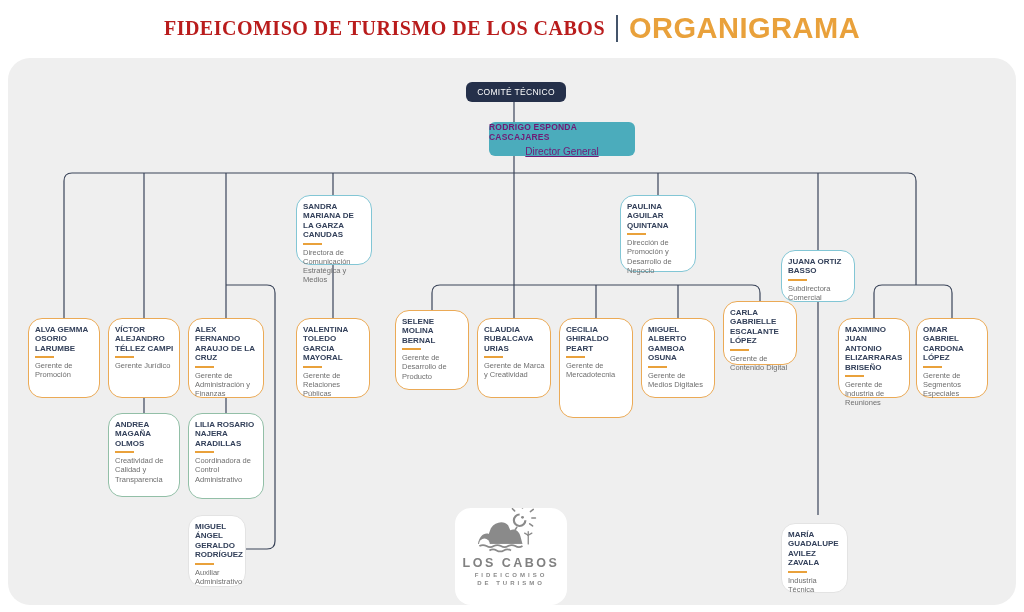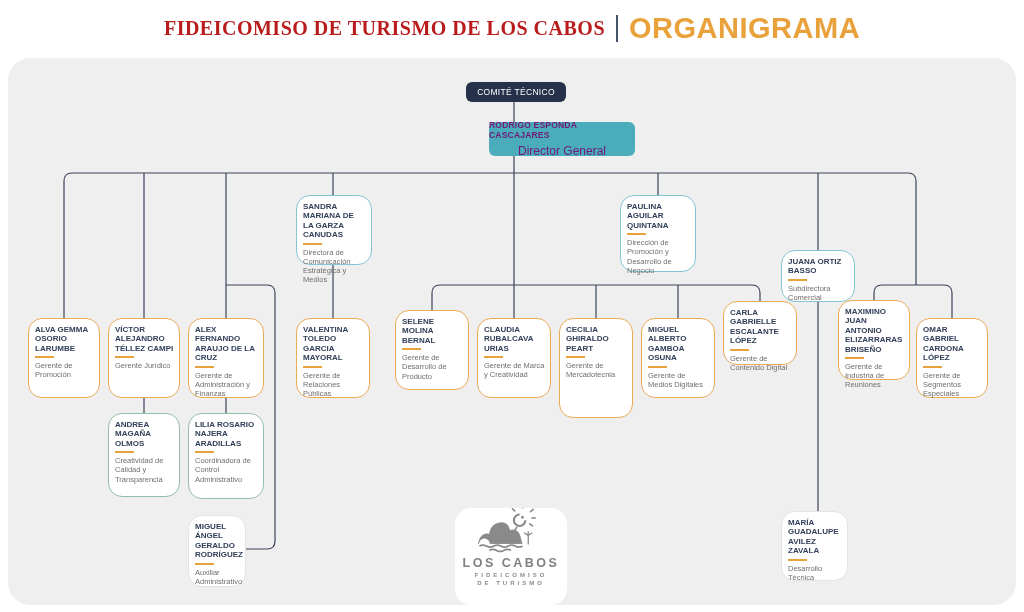--- a/index.html
+++ b/index.html
@@ -36,21 +36,21 @@
 
   .comite{position:absolute;left:466px;top:82px;width:100px;height:20px;
           background:#25304a;border-radius:6px;display:flex;align-items:center;
           justify-content:center;color:#ffffff;font-size:8.5px;font-weight:400;
           letter-spacing:.3px;}
   .dg{position:absolute;left:441px;top:122px;width:146px;height:34px;
       background:#4bacbc;border-radius:6px;display:flex;flex-direction:column;
       align-items:center;justify-content:center;color:#701a75;margin-left:48px;}
   .dg .nm{font-size:8.5px;font-weight:700;letter-spacing:.2px;}
   .dg .ul{width:22px;height:1.5px;background:#e9a13b;margin:2px auto;}
-  .dg .rl{font-size:12px;}
+  .dg .rl{font-size:10px;text-decoration:underline;}
 
   
   .logo-card{position:absolute;left:455px;top:508px;width:112px;height:97px;
              background:#ffffff;border-radius:16px;display:flex;flex-direction:column;
              align-items:center;justify-content:flex-start;box-sizing:border-box;}
   .logo-name{font-size:12.5px;font-weight:700;letter-spacing:2.5px;color:#818181;margin-top:2px;}
   .logo-sub{font-size:6px;font-weight:600;letter-spacing:3px;color:#8a8a8a;margin-top:2px;}
 </style>
 </head>
 <body>
@@ -151,21 +151,21 @@
   <div class="node orange" style="left:641px;top:318px;width:74px;height:80px">
     <div class="nm">MIGUEL ALBERTO GAMBOA OSUNA</div>
     <div class="ul"></div>
     <div class="rl">Gerente de Medios Digitales</div>
   </div>
   <div class="node orange" style="left:723px;top:301px;width:74px;height:64px">
     <div class="nm">CARLA GABRIELLE ESCALANTE LÓPEZ</div>
     <div class="ul"></div>
     <div class="rl">Gerente de Contenido Digital</div>
   </div>
-  <div class="node orange" style="left:838px;top:300px;width:72px;height:80px">
+  <div class="node orange" style="left:838px;top:318px;width:72px;height:80px">
     <div class="nm">MAXIMINO JUAN ANTONIO ELIZARRARAS BRISEÑO</div>
     <div class="ul"></div>
     <div class="rl">Gerente de Industria de Reuniones</div>
   </div>
   <div class="node orange" style="left:916px;top:318px;width:72px;height:80px">
     <div class="nm">OMAR GABRIEL CARDONA LÓPEZ</div>
     <div class="ul"></div>
     <div class="rl">Gerente de Segmentos Especiales</div>
   </div>
 
@@ -178,24 +178,24 @@
     <div class="nm">LILIA ROSARIO NAJERA ARADILLAS</div>
     <div class="ul"></div>
     <div class="rl">Coordinadora de Control Administrativo</div>
   </div>
 
   <div class="node plain" style="left:188px;top:515px;width:58px;height:72px">
     <div class="nm">MIGUEL ÁNGEL GERALDO RODRÍGUEZ</div>
     <div class="ul"></div>
     <div class="rl">Auxiliar Administrativo</div>
   </div>
-  <div class="node plain" style="left:781px;top:511px;width:67px;height:70px">
+  <div class="node plain" style="left:781px;top:523px;width:67px;height:70px">
     <div class="nm">MARÍA GUADALUPE AVILEZ ZAVALA</div>
     <div class="ul"></div>
-    <div class="rl">Desarrollo Técnica</div>
+    <div class="rl">Industria Técnica</div>
   </div>
 
   <div class="logo-card">
     <svg width="72" height="46" viewBox="0 0 100 64">
       <g fill="#8a8a8a" stroke="#8a8a8a">
 
         <path d="M62,9 A8,8 0 1 0 70,17" fill="none" stroke-width="3"></path>
         <circle cx="66" cy="13" r="2" stroke="none"></circle>
 
         <g stroke-width="2.2" stroke-linecap="round">

